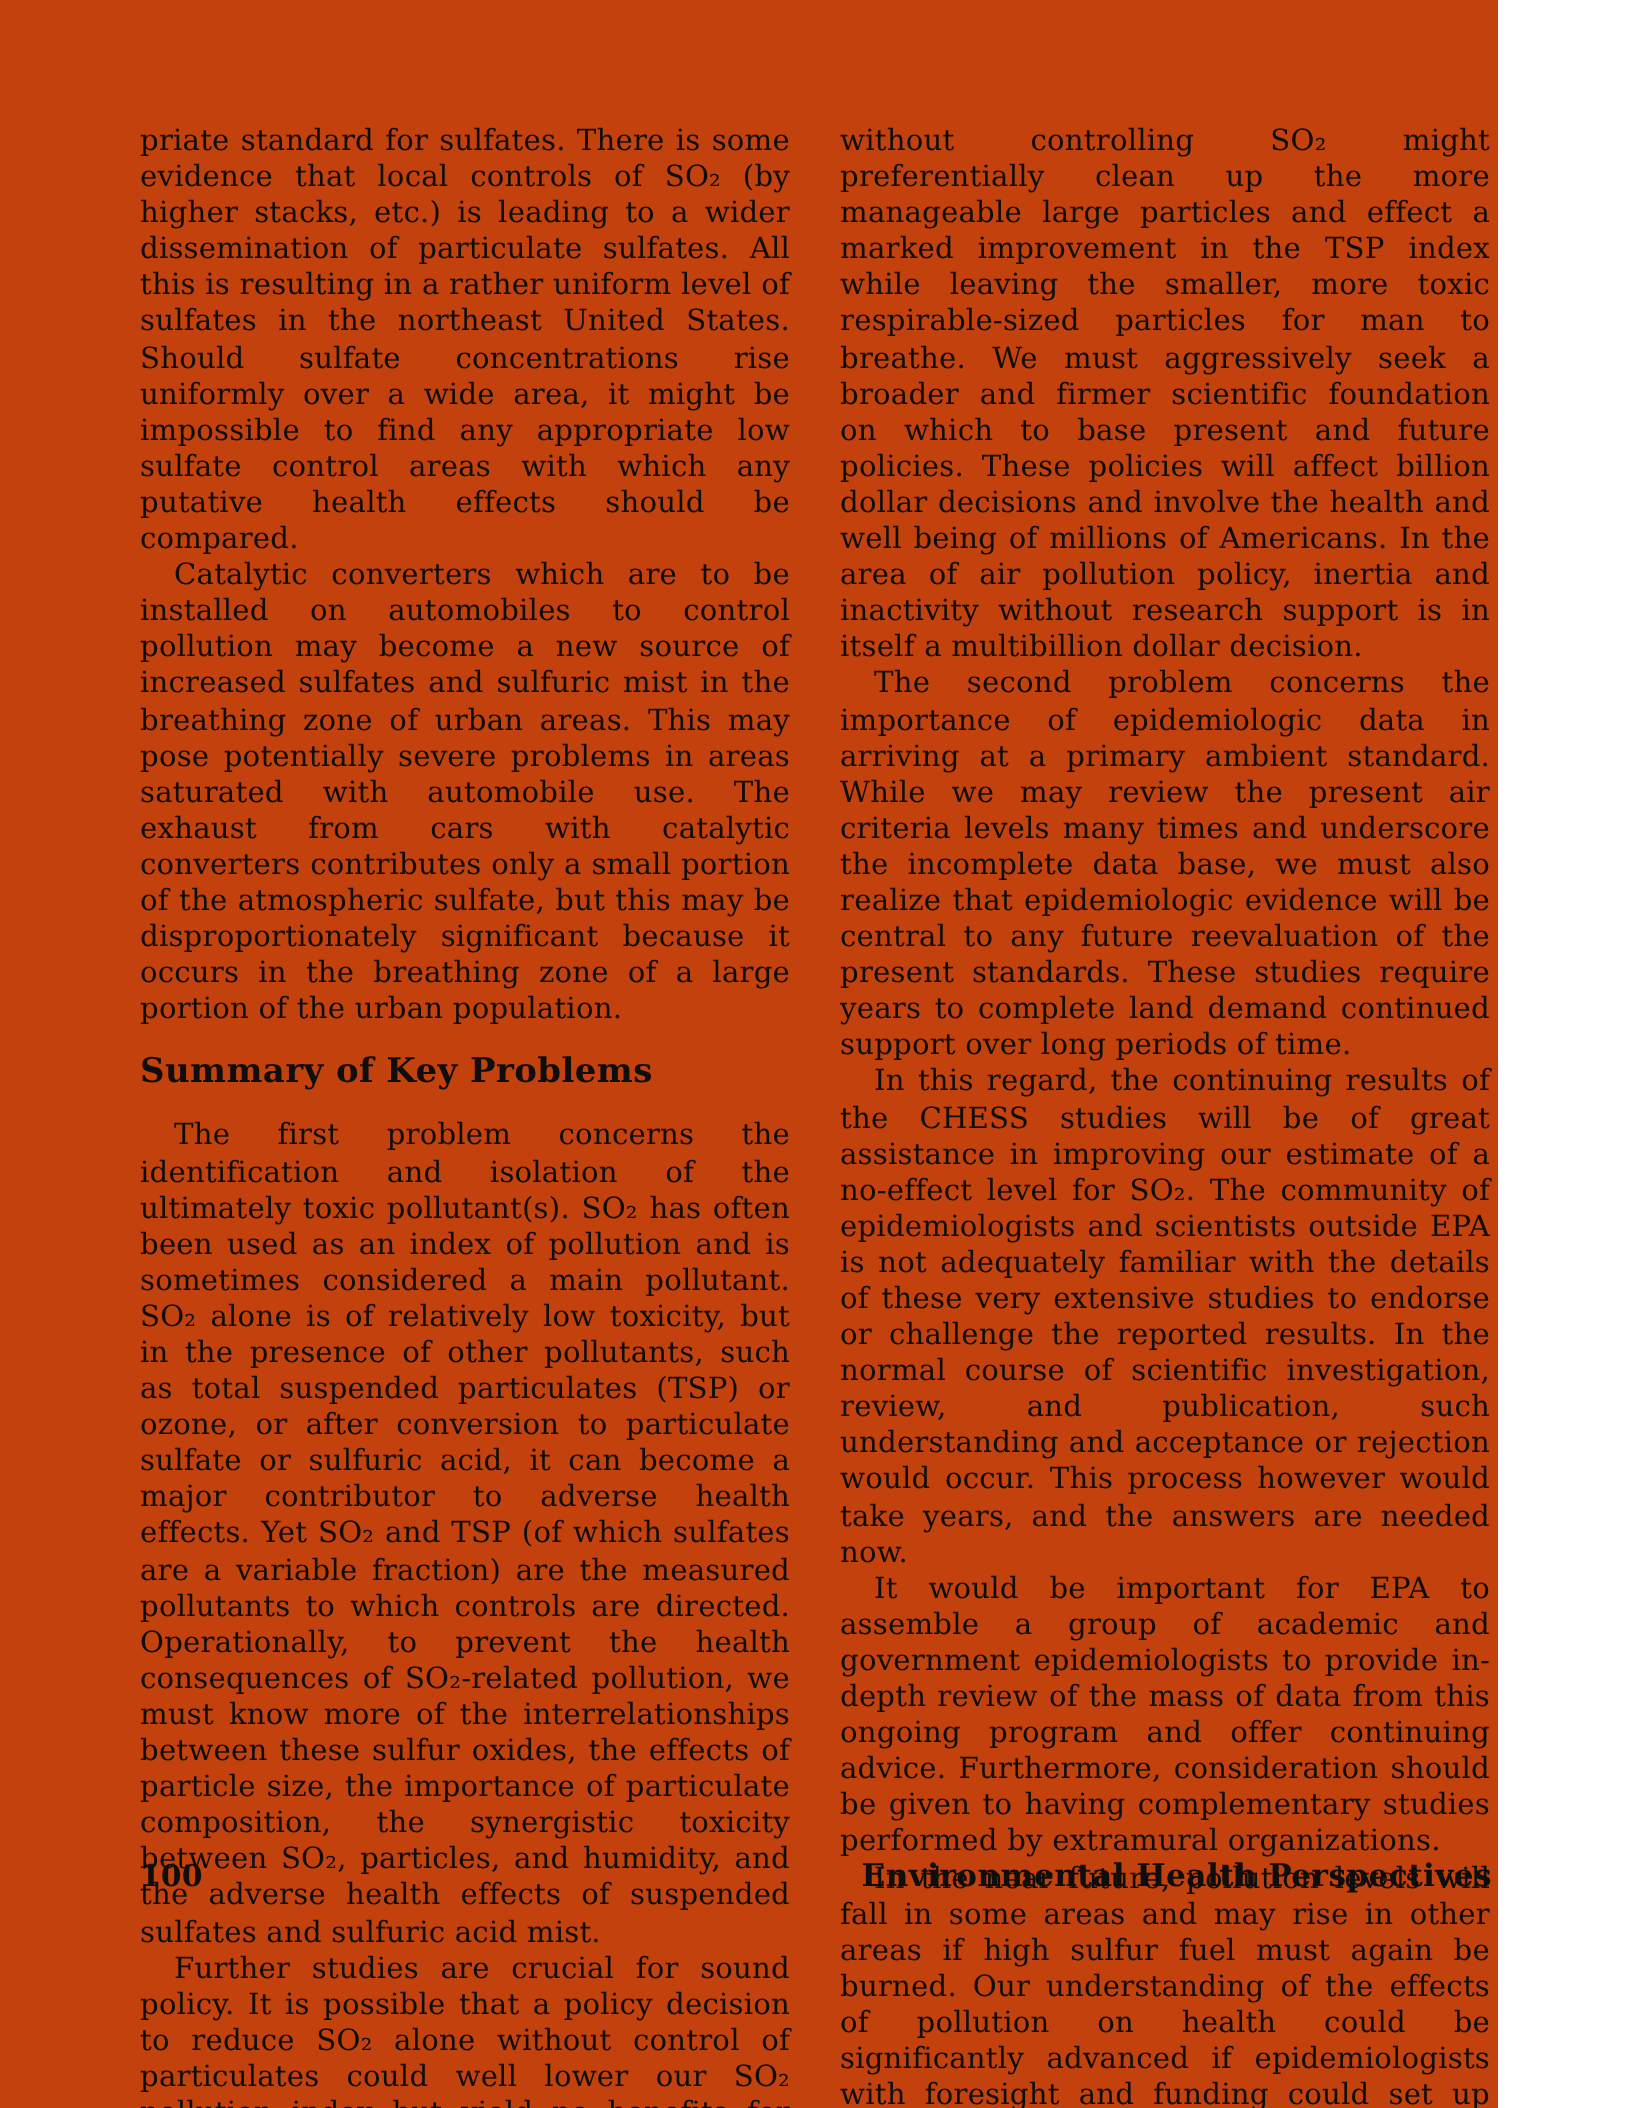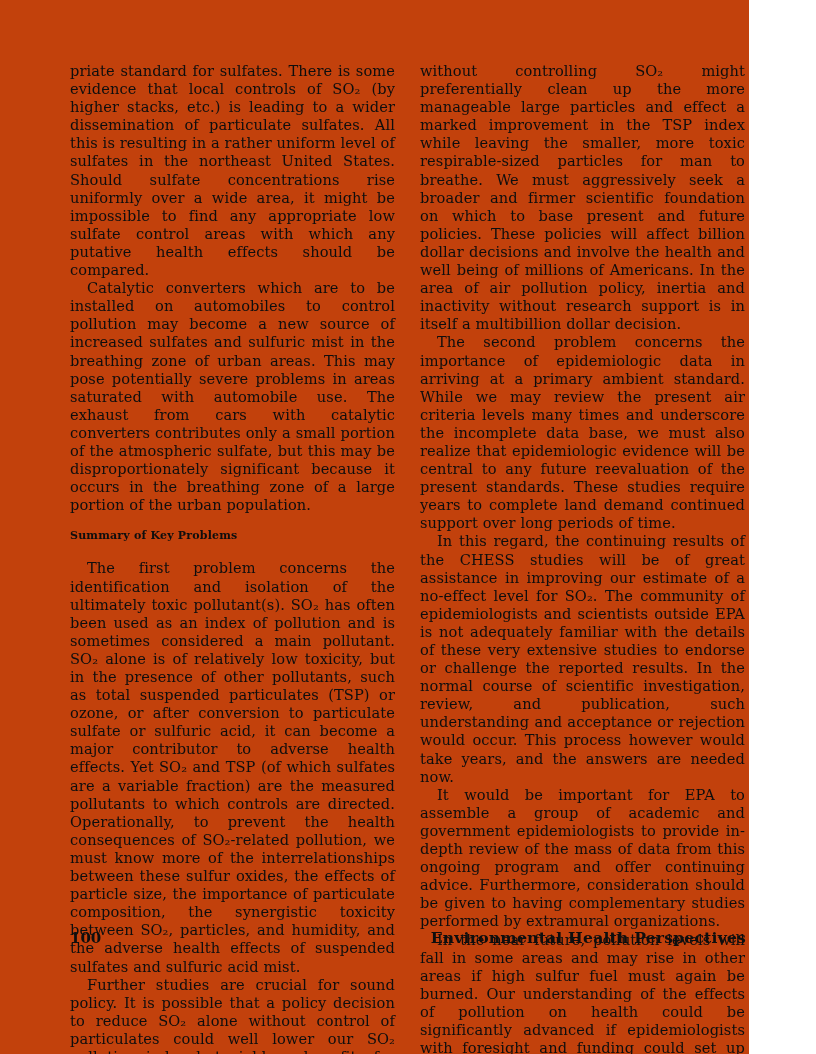--- a/index.html
+++ b/index.html
@@ -34,21 +34,21 @@
     letter-spacing: 0.1px;
   }
   .col p {
     margin: 0;
     text-indent: 17px;
   }
   .col p.noindent {
     text-indent: 0;
   }
   .col h2 {
-    font-size: 11px;
+    font-size: 17px;
     font-weight: bold;
     margin: 13px 0 14px 0;
     text-align: left;
     letter-spacing: 0.2px;
   }
   .footer {
     position: absolute;
     left: 70px;
     width: 676px;
     top: 928px;

